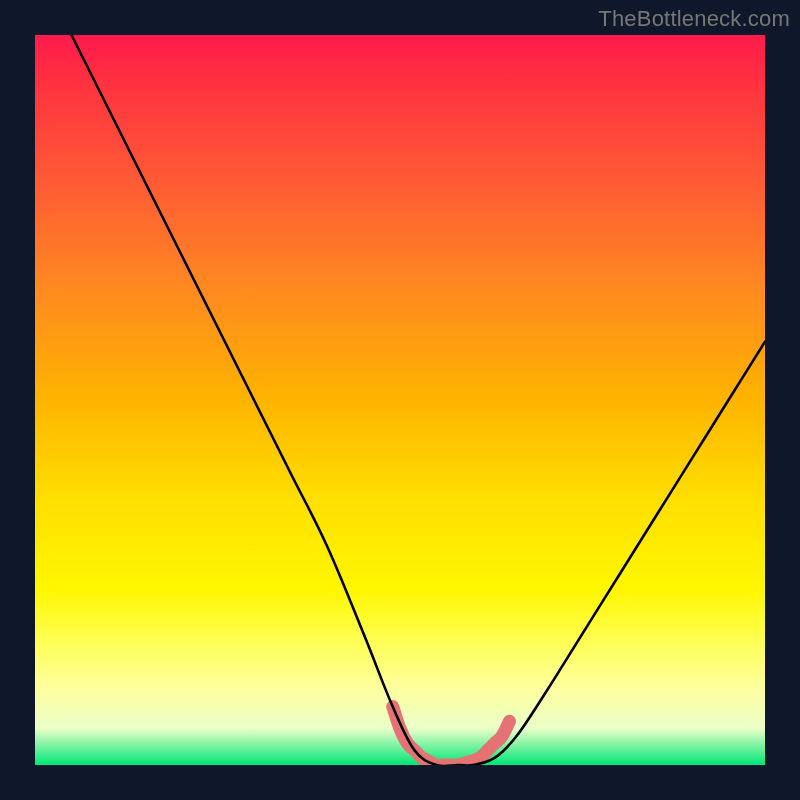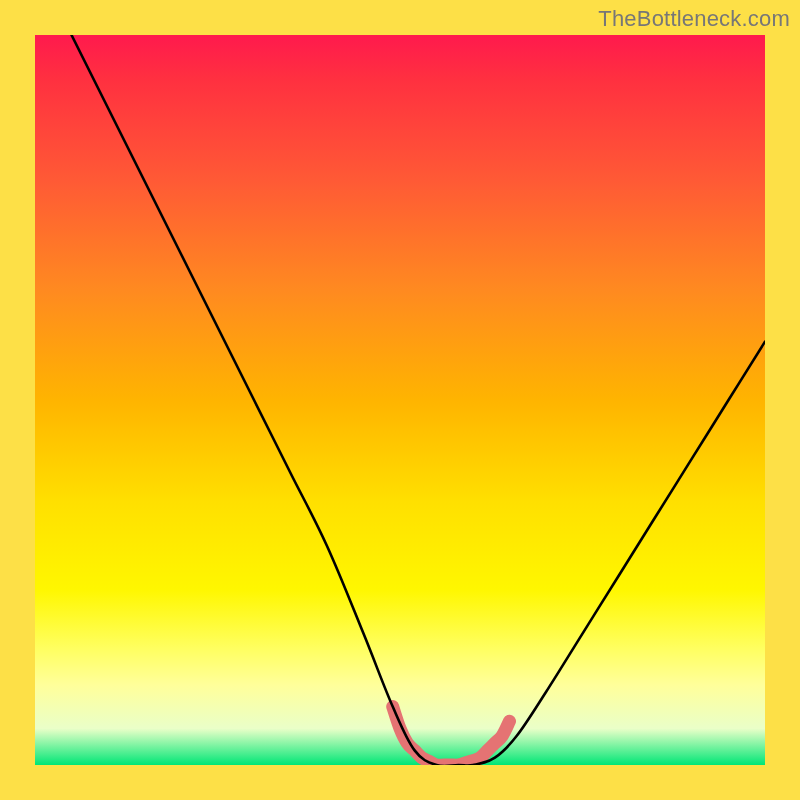--- a/index.html
+++ b/index.html
@@ -10,21 +10,21 @@
     background: #000;
     position: relative;
     font-family: Arial, Helvetica, sans-serif;
   }
   .frame {
     position: absolute;
     top: 0;
     left: 0;
     width: 800px;
     height: 800px;
-    background: #fde047;
+    background: #0f172a;
   }
   .plot-area {
     position: absolute;
     top: 35px;
     left: 35px;
     width: 730px;
     height: 730px;
     background: linear-gradient(
       to bottom,
       #ff1a4d 0%,

